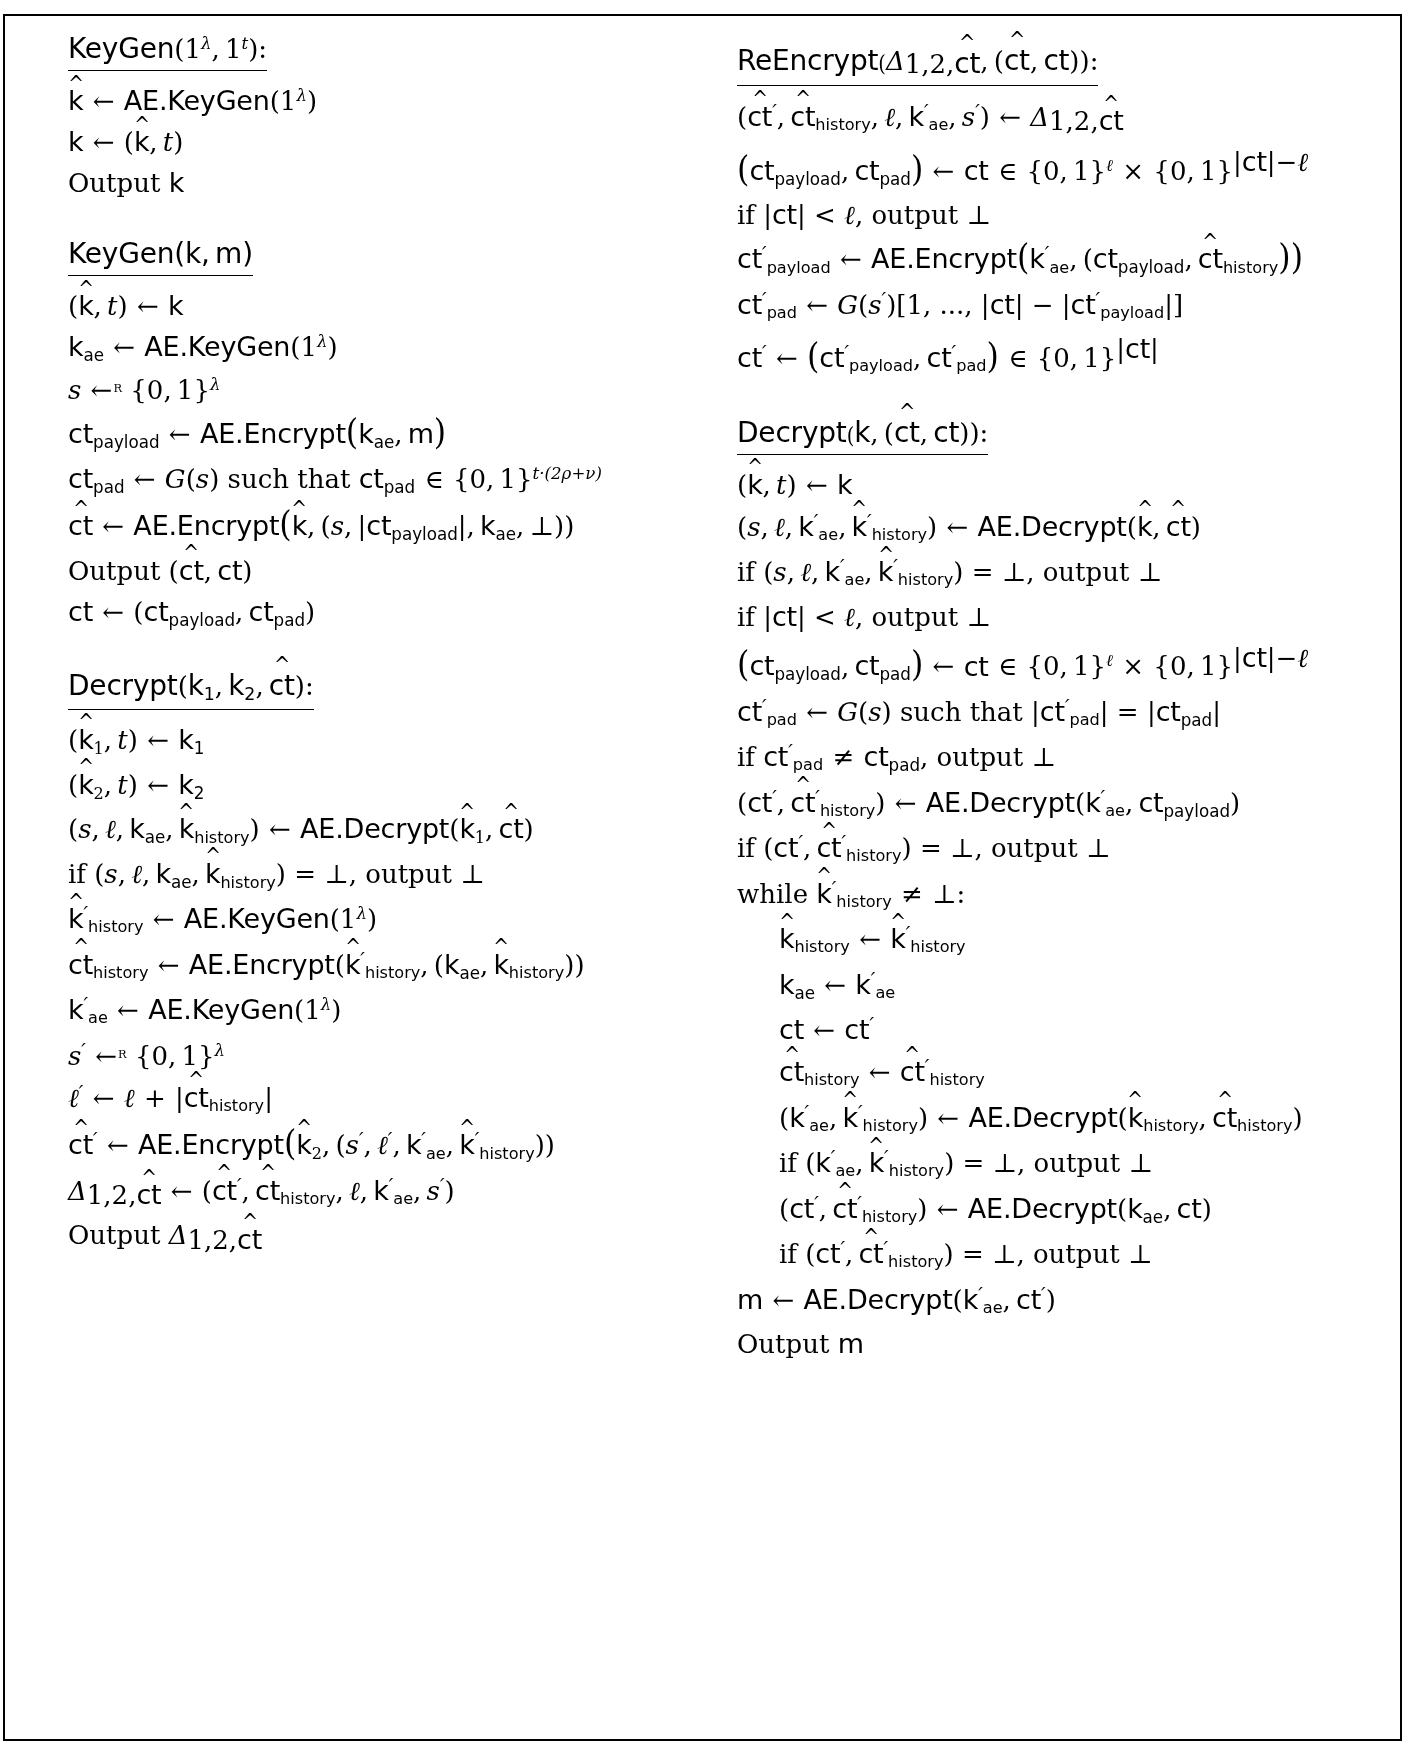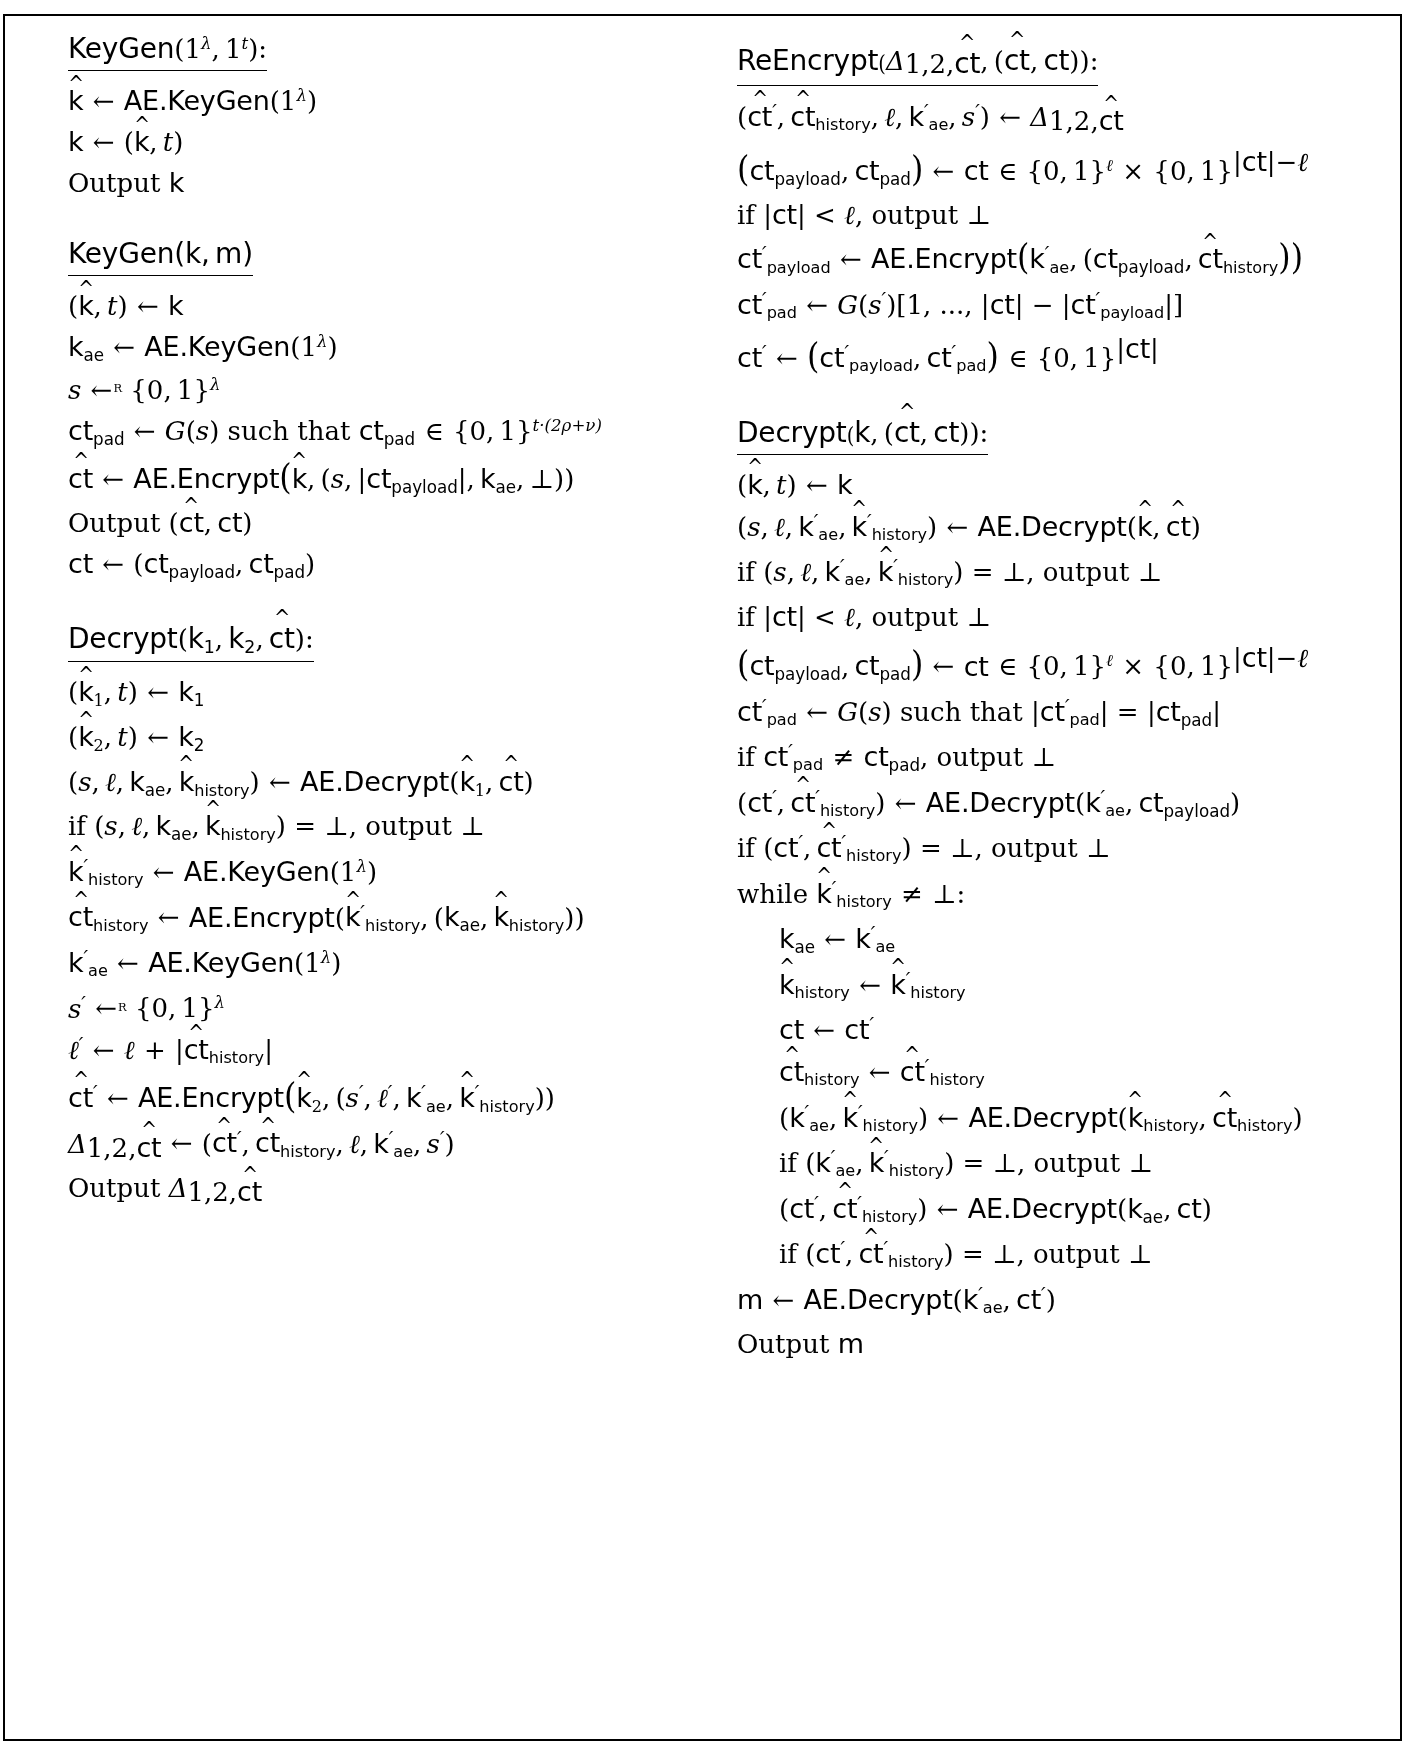--- a/index.html
+++ b/index.html
@@ -78,20 +78,21 @@
         <div class="line"><span class="sf hat">k</span> <span class="op">←</span> <span class="sf">AE.KeyGen</span><span class="rm">(1<span class="sup mi">λ</span>)</span></div>
         <div class="line"><span class="sf">k</span> <span class="op">←</span> <span class="rm">(</span><span class="sf hat">k</span><span class="rm">, </span><span class="mi">t</span><span class="rm">)</span></div>
         <div class="line"><span class="rm">Output</span> <span class="sf">k</span></div>
       </div>
 
       <div class="algo">
         <div class="algo-head"><span class="sf">KeyGen</span><span class="sf">(k, m)</span></div>
         <div class="line"><span class="rm">(</span><span class="sf hat">k</span><span class="rm">, </span><span class="mi">t</span><span class="rm">)</span> <span class="op">←</span> <span class="sf">k</span></div>
         <div class="line"><span class="sf">k<span class="sub">ae</span></span> <span class="op">←</span> <span class="sf">AE.KeyGen</span><span class="rm">(1<span class="sup mi">λ</span>)</span></div>
         <div class="line"><span class="mi">s</span> <span class="op">←</span><span class="supR">R</span> <span class="rm">{0, 1}<span class="sup mi">λ</span></span></div>
+        <div class="line"><span class="sf">ct<span class="sub">payload</span></span> <span class="op">←</span> <span class="sf">AE.Encrypt</span><span class="rm big">(</span><span class="sf">k<span class="sub">ae</span></span><span class="rm">, </span><span class="sf">m</span><span class="rm big">)</span></div>
         <div class="line"><span class="sf">ct<span class="sub">pad</span></span> <span class="op">←</span> <span class="mi">G</span><span class="rm">(</span><span class="mi">s</span><span class="rm">)</span> <span class="rm">such that</span> <span class="sf">ct<span class="sub">pad</span></span> <span class="op">∈</span> <span class="rm">{0, 1}<span class="sup mi">t·(2ρ+ν)</span></span></div>
         <div class="line"><span class="sf hat">ct</span> <span class="op">←</span> <span class="sf">AE.Encrypt</span><span class="rm big">(</span><span class="sf hat">k</span><span class="rm">, (</span><span class="mi">s</span><span class="rm">, |</span><span class="sf">ct<span class="sub">payload</span></span><span class="rm">|, </span><span class="sf">k<span class="sub">ae</span></span><span class="rm">, ⊥))</span></div>
         <div class="line"><span class="rm">Output (</span><span class="sf hat">ct</span><span class="rm">, </span><span class="sf">ct</span><span class="rm">)</span></div>
         <div class="line"><span class="sf">ct</span> <span class="op">←</span> <span class="rm">(</span><span class="sf">ct<span class="sub">payload</span></span><span class="rm">, </span><span class="sf">ct<span class="sub">pad</span></span><span class="rm">)</span></div>
       </div>
 
       <div class="algo">
         <div class="algo-head"><span class="sf">Decrypt</span><span class="rm">(</span><span class="sf">k<span class="sub">1</span></span><span class="rm">, </span><span class="sf">k<span class="sub">2</span></span><span class="rm">, </span><span class="sf hat">ct</span><span class="rm">):</span></div>
         <div class="line"><span class="rm">(</span><span class="sf hat">k</span><span class="sub">1</span><span class="rm">, </span><span class="mi">t</span><span class="rm">)</span> <span class="op">←</span> <span class="sf">k<span class="sub">1</span></span></div>
         <div class="line"><span class="rm">(</span><span class="sf hat">k</span><span class="sub">2</span><span class="rm">, </span><span class="mi">t</span><span class="rm">)</span> <span class="op">←</span> <span class="sf">k<span class="sub">2</span></span></div>
@@ -126,22 +127,22 @@
         <div class="line"><span class="rm">(</span><span class="sf hat">k</span><span class="rm">, </span><span class="mi">t</span><span class="rm">)</span> <span class="op">←</span> <span class="sf">k</span></div>
         <div class="line"><span class="rm">(</span><span class="mi">s</span><span class="rm">, </span><span class="mi">ℓ</span><span class="rm">, </span><span class="sf">k</span><span class="prime">′</span><span class="sf sub">ae</span><span class="rm">, </span><span class="sf hat">k</span><span class="prime">′</span><span class="sf sub">history</span><span class="rm">)</span> <span class="op">←</span> <span class="sf">AE.Decrypt</span><span class="rm">(</span><span class="sf hat">k</span><span class="rm">, </span><span class="sf hat">ct</span><span class="rm">)</span></div>
         <div class="line"><span class="rm">if (</span><span class="mi">s</span><span class="rm">, </span><span class="mi">ℓ</span><span class="rm">, </span><span class="sf">k</span><span class="prime">′</span><span class="sf sub">ae</span><span class="rm">, </span><span class="sf hat">k</span><span class="prime">′</span><span class="sf sub">history</span><span class="rm">) = ⊥, output ⊥</span></div>
         <div class="line"><span class="rm">if |</span><span class="sf">ct</span><span class="rm">| &lt; </span><span class="mi">ℓ</span><span class="rm">, output ⊥</span></div>
         <div class="line"><span class="rm big">(</span><span class="sf">ct<span class="sub">payload</span></span><span class="rm">, </span><span class="sf">ct<span class="sub">pad</span></span><span class="rm big">)</span> <span class="op">←</span> <span class="sf">ct</span> <span class="op">∈</span> <span class="rm">{0, 1}<span class="sup mi">ℓ</span></span> <span class="op">×</span> <span class="rm">{0, 1}<span class="sup"><span class="rm">|</span><span class="sf">ct</span><span class="rm">|−</span><span class="mi">ℓ</span></span></span></div>
         <div class="line"><span class="sf">ct</span><span class="prime">′</span><span class="sf sub">pad</span> <span class="op">←</span> <span class="mi">G</span><span class="rm">(</span><span class="mi">s</span><span class="rm">)</span> <span class="rm">such that</span> <span class="rm">|</span><span class="sf">ct</span><span class="prime">′</span><span class="sf sub">pad</span><span class="rm">| = |</span><span class="sf">ct<span class="sub">pad</span></span><span class="rm">|</span></div>
         <div class="line"><span class="rm">if</span> <span class="sf">ct</span><span class="prime">′</span><span class="sf sub">pad</span> <span class="op">≠</span> <span class="sf">ct<span class="sub">pad</span></span><span class="rm">, output ⊥</span></div>
         <div class="line"><span class="rm">(</span><span class="sf">ct</span><span class="prime">′</span><span class="rm">, </span><span class="sf hat">ct</span><span class="prime">′</span><span class="sf sub">history</span><span class="rm">)</span> <span class="op">←</span> <span class="sf">AE.Decrypt</span><span class="rm">(</span><span class="sf">k</span><span class="prime">′</span><span class="sf sub">ae</span><span class="rm">, </span><span class="sf">ct<span class="sub">payload</span></span><span class="rm">)</span></div>
         <div class="line"><span class="rm">if (</span><span class="sf">ct</span><span class="prime">′</span><span class="rm">, </span><span class="sf hat">ct</span><span class="prime">′</span><span class="sf sub">history</span><span class="rm">) = ⊥, output ⊥</span></div>
         <div class="line"><span class="rm">while</span> <span class="sf hat">k</span><span class="prime">′</span><span class="sf sub">history</span> <span class="op">≠</span> <span class="rm">⊥:</span></div>
+        <div class="line ind1"><span class="sf hat">k</span><span class="sf sub">history</span> <span class="op">←</span> <span class="sf hat">k</span><span class="prime">′</span><span class="sf sub">history</span></div>
         <div class="line ind1"><span class="sf">k<span class="sub">ae</span></span> <span class="op">←</span> <span class="sf">k</span><span class="prime">′</span><span class="sf sub">ae</span></div>
-        <div class="line ind1"><span class="sf hat">k</span><span class="sf sub">history</span> <span class="op">←</span> <span class="sf hat">k</span><span class="prime">′</span><span class="sf sub">history</span></div>
         <div class="line ind1"><span class="sf">ct</span> <span class="op">←</span> <span class="sf">ct</span><span class="prime">′</span></div>
         <div class="line ind1"><span class="sf hat">ct</span><span class="sf sub">history</span> <span class="op">←</span> <span class="sf hat">ct</span><span class="prime">′</span><span class="sf sub">history</span></div>
         <div class="line ind1"><span class="rm">(</span><span class="sf">k</span><span class="prime">′</span><span class="sf sub">ae</span><span class="rm">, </span><span class="sf hat">k</span><span class="prime">′</span><span class="sf sub">history</span><span class="rm">)</span> <span class="op">←</span> <span class="sf">AE.Decrypt</span><span class="rm">(</span><span class="sf hat">k</span><span class="sf sub">history</span><span class="rm">, </span><span class="sf hat">ct</span><span class="sf sub">history</span><span class="rm">)</span></div>
         <div class="line ind1"><span class="rm">if (</span><span class="sf">k</span><span class="prime">′</span><span class="sf sub">ae</span><span class="rm">, </span><span class="sf hat">k</span><span class="prime">′</span><span class="sf sub">history</span><span class="rm">) = ⊥, output ⊥</span></div>
         <div class="line ind1"><span class="rm">(</span><span class="sf">ct</span><span class="prime">′</span><span class="rm">, </span><span class="sf hat">ct</span><span class="prime">′</span><span class="sf sub">history</span><span class="rm">)</span> <span class="op">←</span> <span class="sf">AE.Decrypt</span><span class="rm">(</span><span class="sf">k<span class="sub">ae</span></span><span class="rm">, </span><span class="sf">ct</span><span class="rm">)</span></div>
         <div class="line ind1"><span class="rm">if (</span><span class="sf">ct</span><span class="prime">′</span><span class="rm">, </span><span class="sf hat">ct</span><span class="prime">′</span><span class="sf sub">history</span><span class="rm">) = ⊥, output ⊥</span></div>
         <div class="line"><span class="sf">m</span> <span class="op">←</span> <span class="sf">AE.Decrypt</span><span class="rm">(</span><span class="sf">k</span><span class="prime">′</span><span class="sf sub">ae</span><span class="rm">, </span><span class="sf">ct</span><span class="prime">′</span><span class="rm">)</span></div>
         <div class="line"><span class="rm">Output</span> <span class="sf">m</span></div>
       </div>
 

